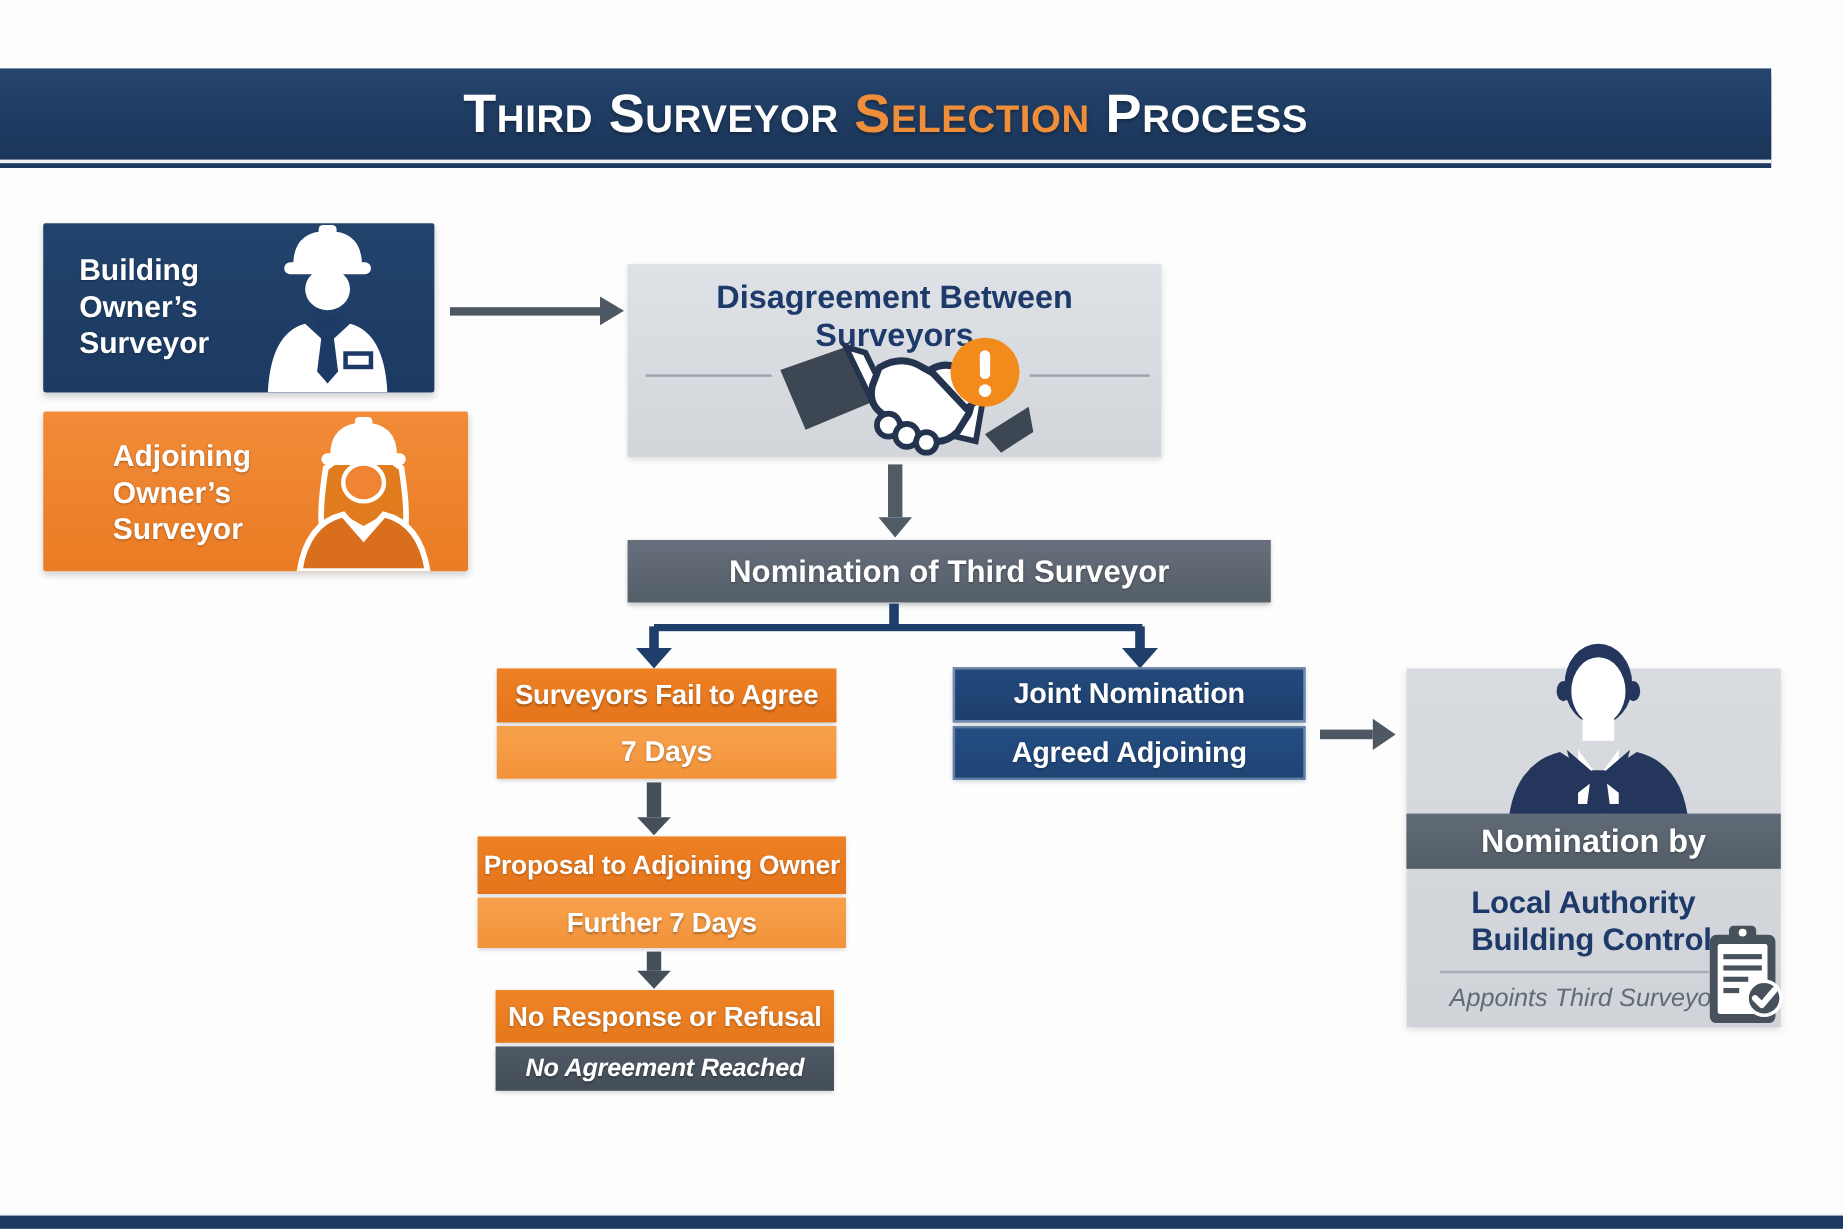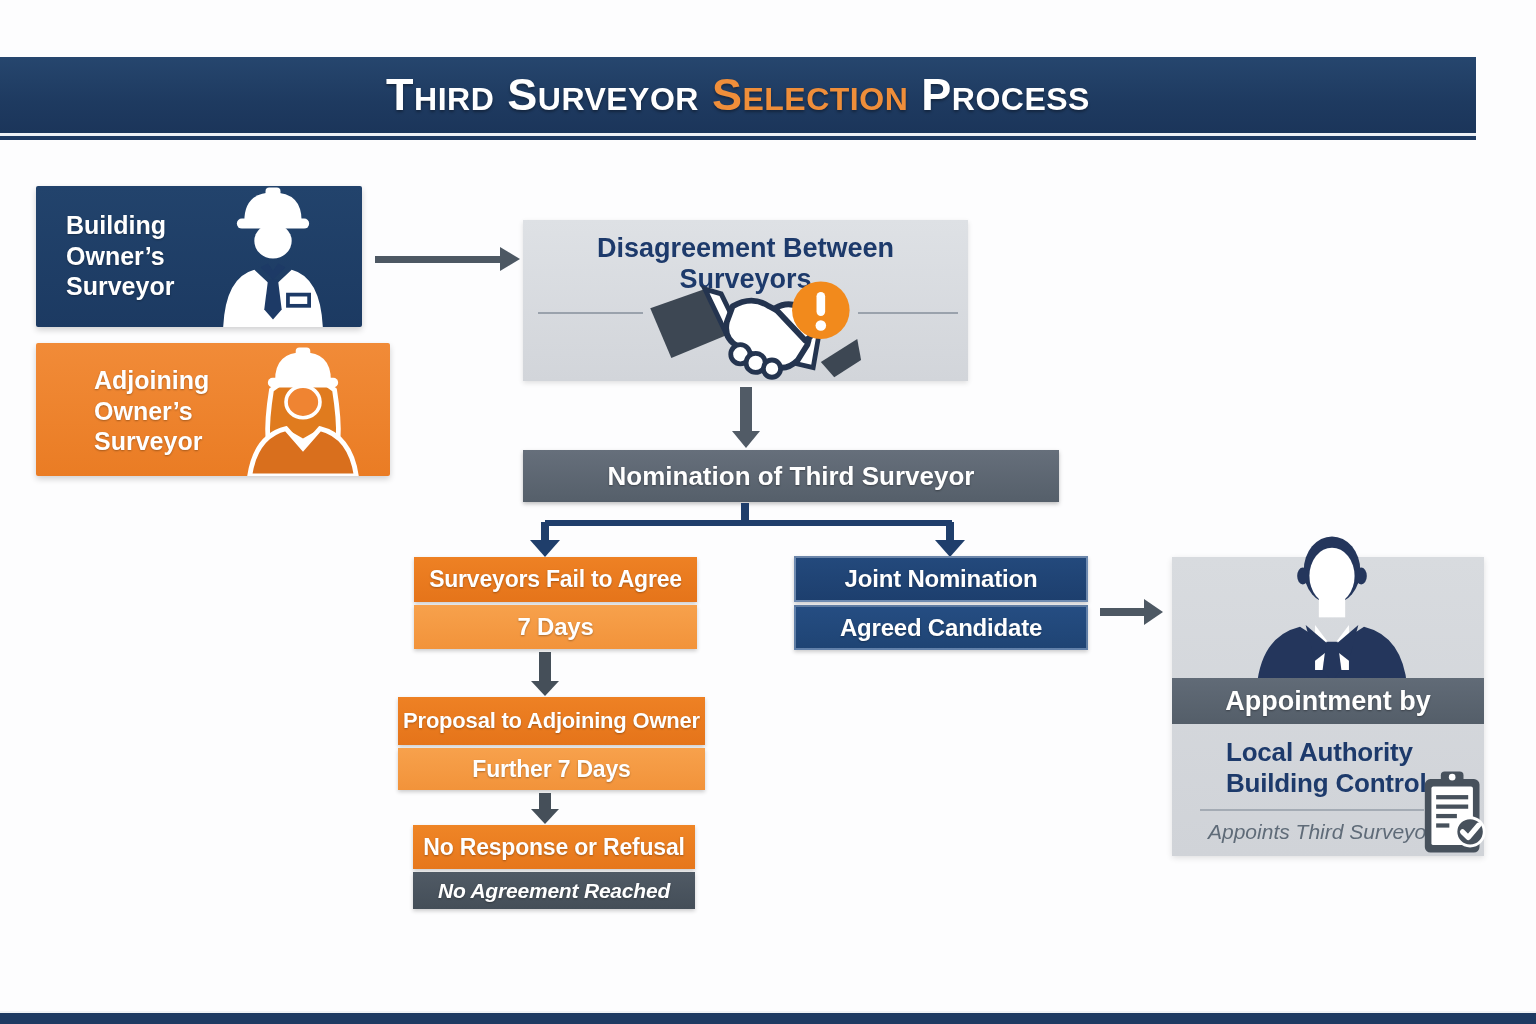--- a/index.html
+++ b/index.html
@@ -197,21 +197,21 @@
   <span style="font-size:23px;">Surveyors Fail to Agree</span>
 </div>
 <div class="abs flow-box box-fail-days">
   <span style="font-size:24px;">7 Days</span>
 </div>
 
 <div class="abs flow-box box-joint-title">
   <span style="font-size:24px;">Joint Nomination</span>
 </div>
 <div class="abs flow-box box-joint-cand">
-  <span style="font-size:24px;">Agreed Candidate</span>
+  <span style="font-size:24px;">Agreed Adjoining</span>
 </div>
 
 <div class="abs" style="left:531px;top:652px;">
   <div class="v-shaft abs" style="left:8px;top:0;height:29px;background:#454f59;"></div>
   <div class="v-head abs" style="left:0;top:29px;border-top:15px solid #454f59;"></div>
 </div>
 
 <div class="abs flow-box box-proposal">
   <span style="font-size:22px;">Proposal to Adjoining Owner</span>
 </div>
@@ -245,21 +245,21 @@
       <ellipse cx="90" cy="52" rx="24" ry="30" fill="#fff"></ellipse>
       <rect x="76" y="76" width="28" height="20" fill="#fff"></rect>
       <path d="M10,170 Q15,116 56,106 L90,128 L124,106 Q165,116 170,170 Z" fill="#24365c"></path>
       <path d="M72,104 L90,128 L108,104 L108,152 L72,152 Z" fill="#fff"></path>
       <path d="M62,104 L90,128 L72,142 Z" fill="#24365c"></path>
       <path d="M118,104 L90,128 L108,142 Z" fill="#24365c"></path>
       <path d="M84,122 L96,122 L100,152 L90,164 L80,152 Z" fill="#24365c"></path>
     </svg>
   </div>
   <div class="bar-appointby">
-    <span>Appointment by</span>
+    <span>Nomination by</span>
   </div>
   <div class="authority-text">Local Authority Building Control</div>
   <div class="panel-divider"></div>
   <div class="appoints-note">Appoints Third Surveyor</div>
   <div class="clipboard-wrap">
     <svg width="66" height="88" viewBox="0 0 70 92">
       <rect x="3" y="10" width="58" height="78" rx="6" fill="#47515c"></rect>
       <rect x="10" y="18" width="44" height="62" rx="2" fill="#fff"></rect>
       <rect x="20" y="2" width="24" height="14" rx="4" fill="#47515c"></rect>
       <circle cx="32" cy="8" r="3.5" fill="#fff"></circle>

